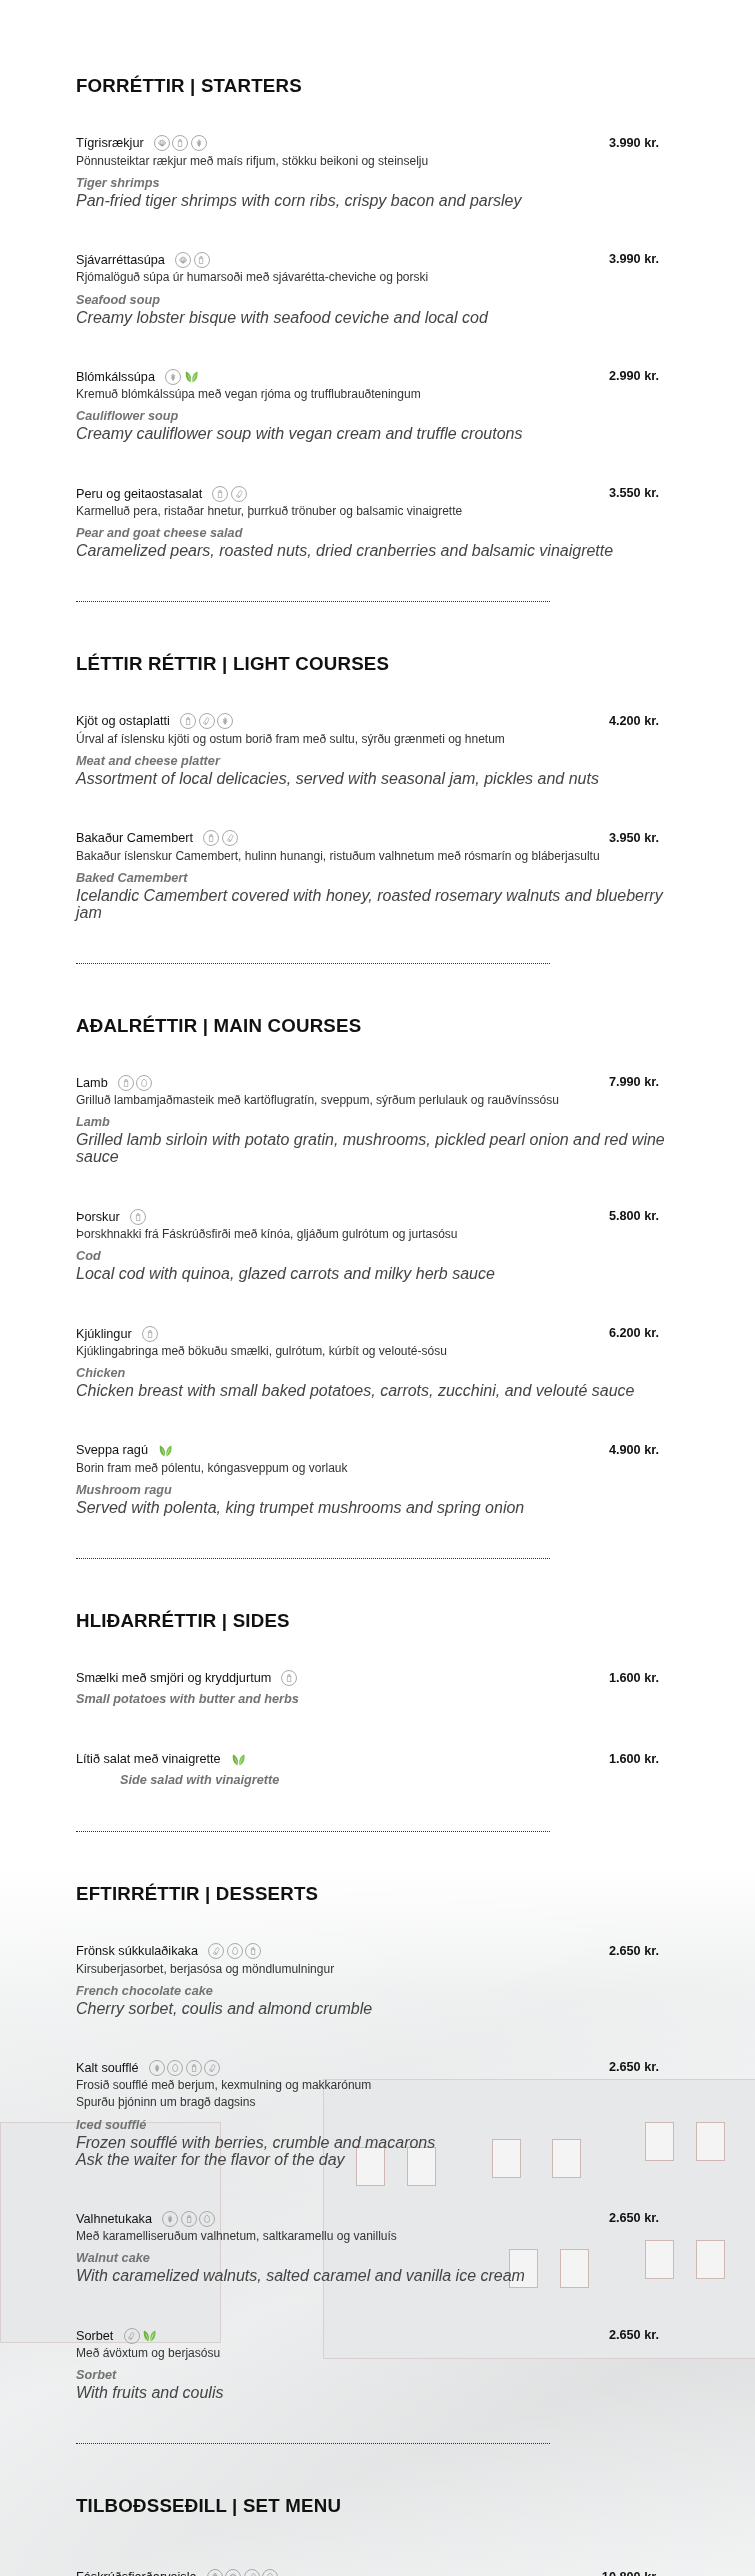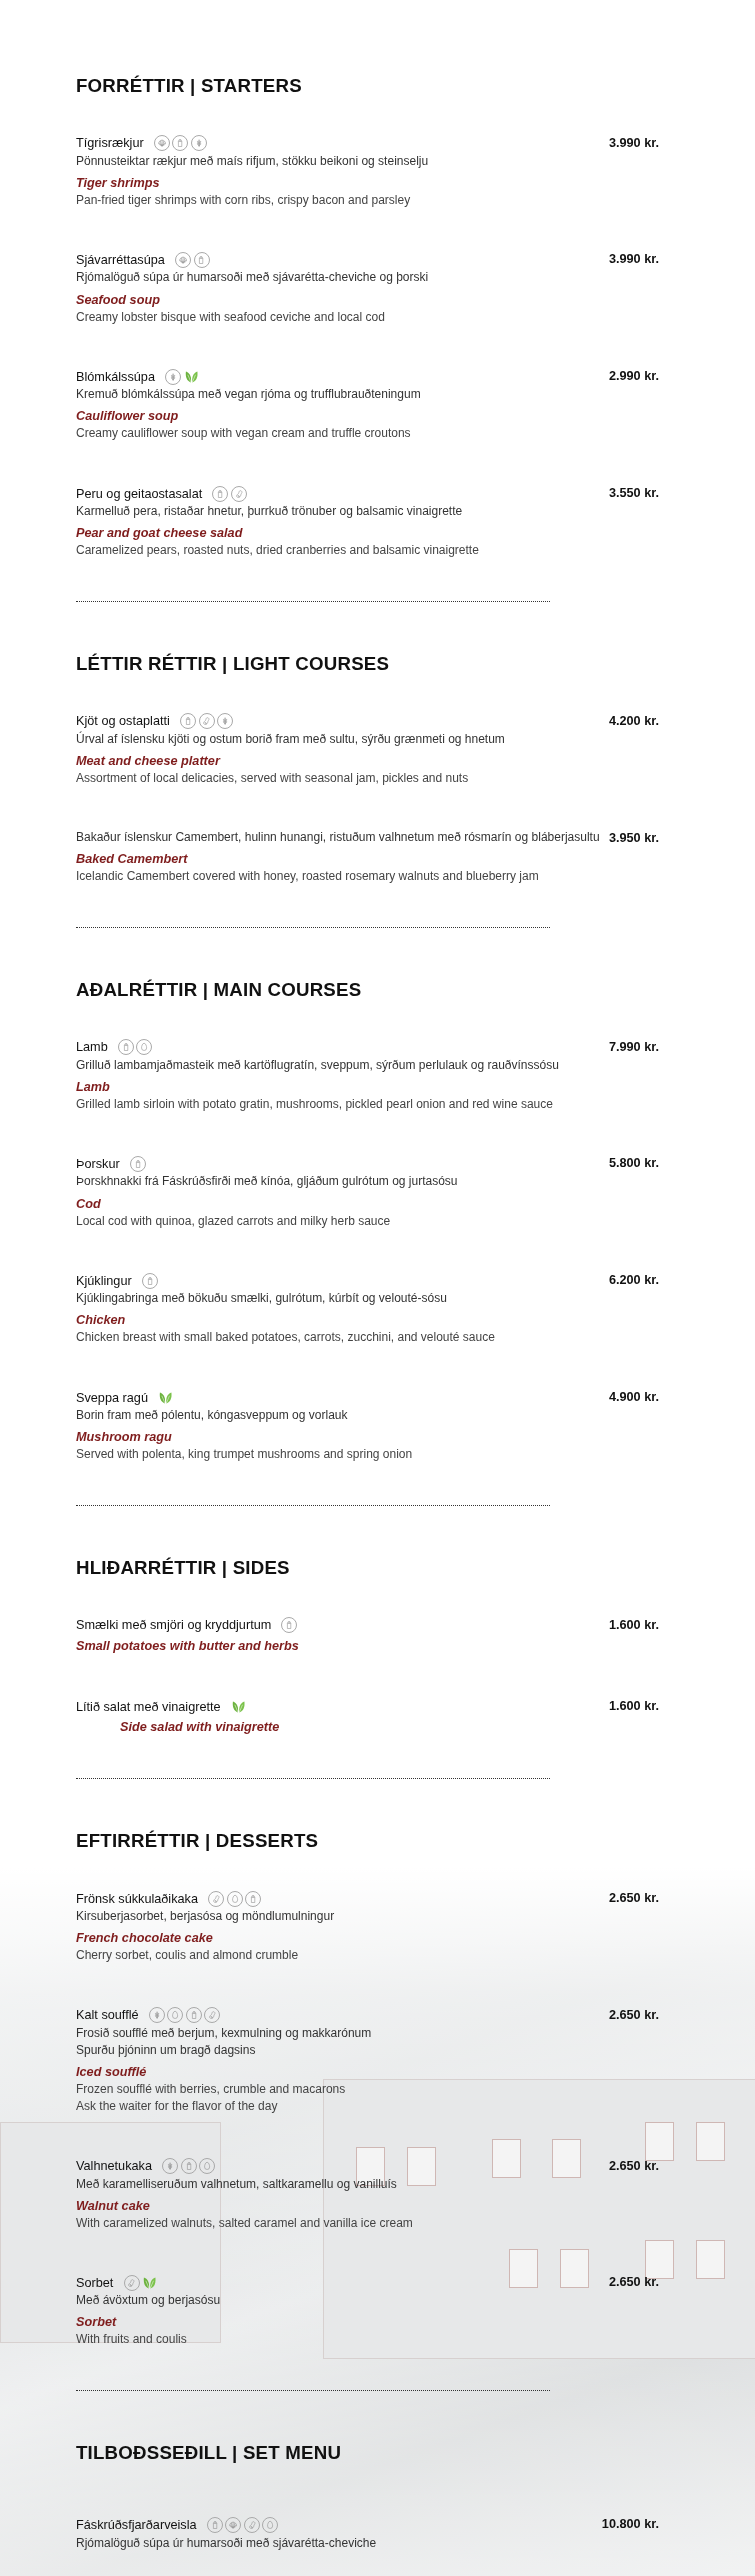--- a/index.html
+++ b/index.html
@@ -38,22 +38,22 @@
     width: 16px; height: 16px; border-radius: 50%; border: 0.8px solid #a9a9a9;
     display: inline-flex; align-items: center; justify-content: center;
   }
   .ic svg { width: 10.2px; height: 10.2px; }
   .ic.vegan { border: none; }
   .ic.vegan svg { width: 15.3px; height: 15.3px; }
   .price {
     position: absolute; right: 16px; top: 1.7px; font-size: 12.7px; font-weight: bold; color: #111;
   }
   .desc { font-size: 12px; color: #333; line-height: 17px; }
-  .en-name { font-size: 12.7px; font-weight: bold; font-style: italic; color: #7f1d1d; margin-top: 5.1px; line-height: 17px; }
-  .en-desc { font-size: 12px; color: #444; line-height: 17px; }
+  .en-name { font-size: 12.7px; font-weight: bold; font-style: italic; color: #737373; margin-top: 5.1px; line-height: 17px; }
+  .en-desc { font-size: 16px; font-style: italic; color: #444; line-height: 17px; }
   .divider {
     width: 474px; border-top: 1.7px dotted #333; margin: 0 0 51px 0;
   }
   .set-lines .desc { line-height: 19.5px; }
 </style>
 </head>
 <body>
 
 <div class="bg-photo">
   <div class="house" style="left:323px;top:212px;width:441px;height:280px;"></div>
@@ -203,20 +203,38 @@
               </svg>
             </span>
           </span>
         </div>
         <div class="price">4.200 kr.</div>
         <div class="desc">Úrval af íslensku kjöti og ostum borið fram með sultu, sýrðu grænmeti og hnetum</div>
         <div class="en-name">Meat and cheese platter</div>
         <div class="en-desc">Assortment of local delicacies, served with seasonal jam, pickles and nuts</div>
       </div>
       <div class="item">
+        <div class="item-head">
+          <span class="item-name">Bakaður Camembert</span>
+          <span class="icons">
+            <span class="ic">
+              <svg viewBox="0 0 24 24" fill="none" stroke="#8f8f8f" stroke-width="1.4">
+                <path d="M8 8l2-4h4l2 4v12H8z"></path>
+                <path d="M8 8h8M12 4v4"></path>
+              </svg>
+            </span>
+            <span class="ic">
+              <svg viewBox="0 0 24 24" fill="none" stroke="#8f8f8f" stroke-width="1.4">
+                <path d="M15 4c3 0 5 3 3 6-1 1-2 2-2 4 0 3-3 6-6 6s-5-3-3-6c1-2 3-2 4-4 1-3 1-6 4-6z"></path>
+                <circle cx="10" cy="16" r="0.8"></circle>
+                <circle cx="12" cy="18" r="0.8"></circle>
+              </svg>
+            </span>
+          </span>
+        </div>
         <div class="price">3.950 kr.</div>
         <div class="desc">Bakaður íslenskur Camembert, hulinn hunangi, ristuðum valhnetum með rósmarín og bláberjasultu</div>
         <div class="en-name">Baked Camembert</div>
         <div class="en-desc">Icelandic Camembert covered with honey, roasted rosemary walnuts and blueberry jam</div>
       </div>
       <div class="divider"></div>
     </section>
     <section class="section">
       <h2 class="section-title">AÐALRÉTTIR  |  MAIN COURSES</h2>
       <div class="item">

